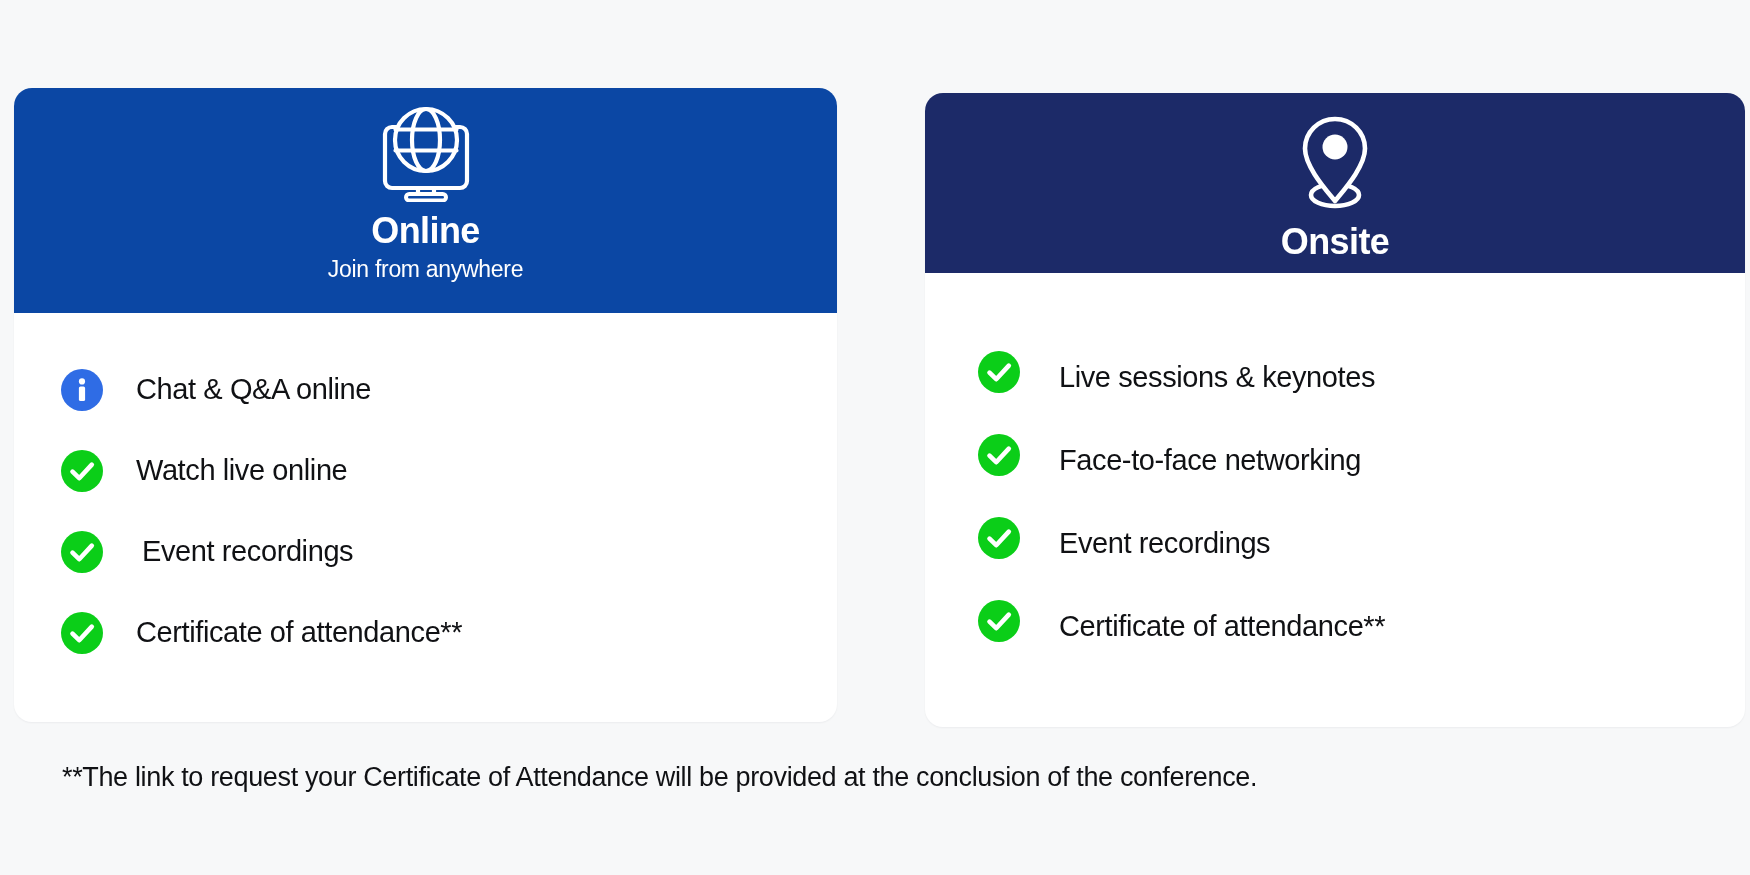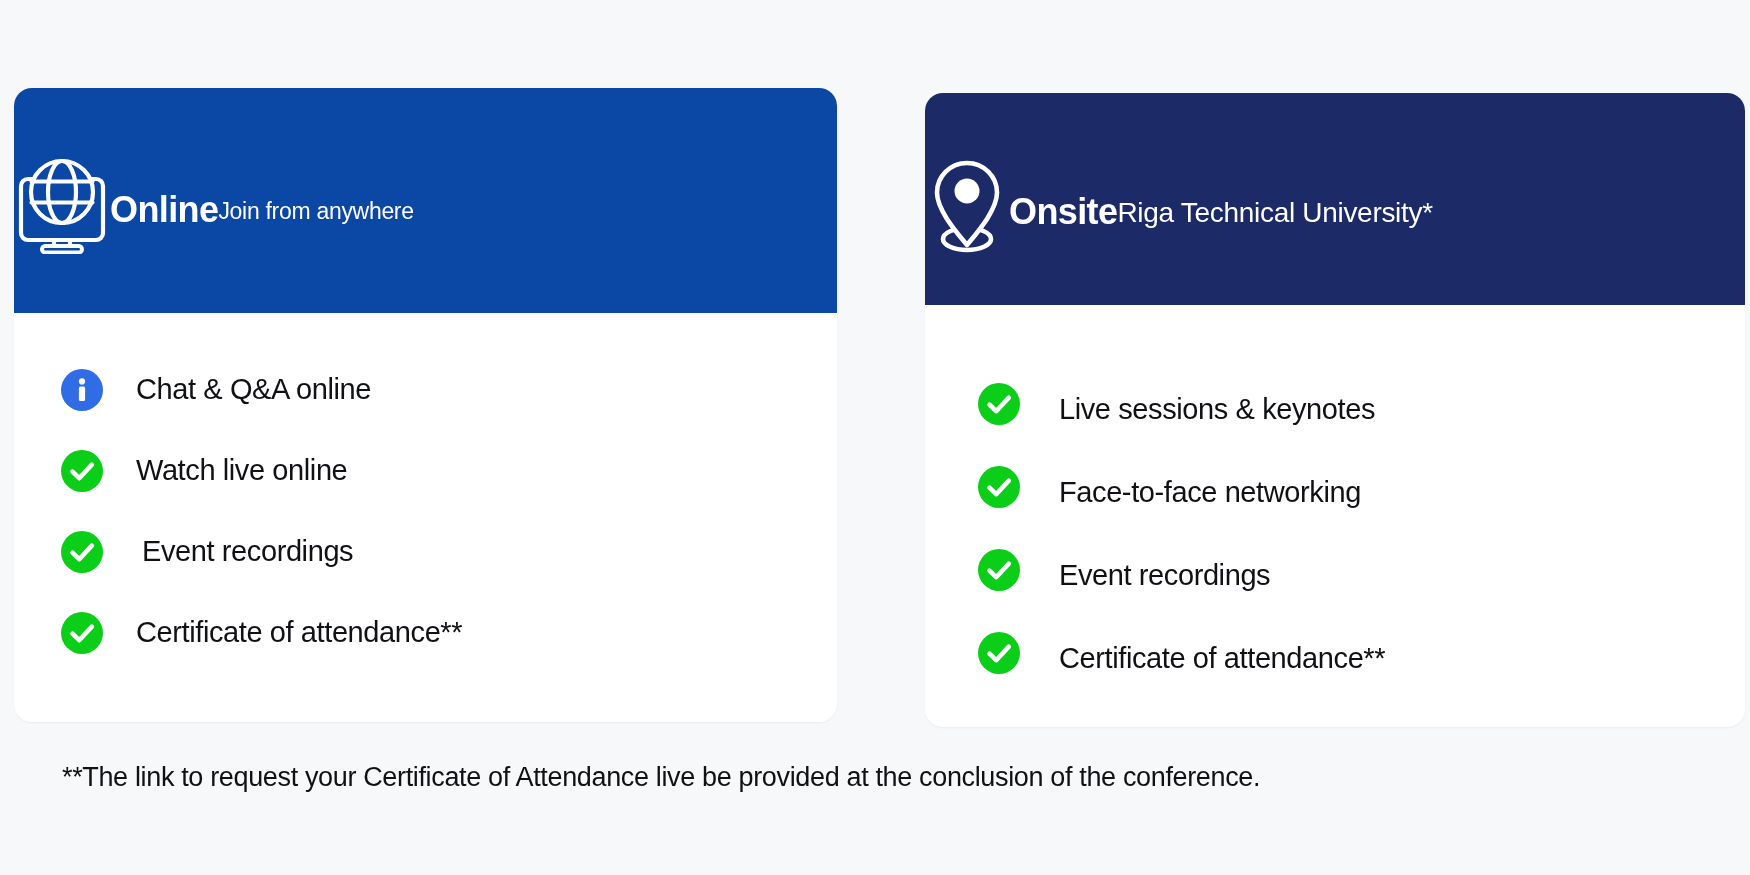--- a/index.html
+++ b/index.html
@@ -39,32 +39,32 @@
     top: 93px;
     width: 820px;
     height: 634px;
   }
 
   .card-header {
     position: relative;
     width: 100%;
     box-sizing: border-box;
     display: flex;
-    flex-direction: row;
+    flex-direction: column;
     align-items: center;
     justify-content: flex-start;
   }
   .card--online .card-header {
     background: #0b47a4;
     height: 225px;
     padding-top: 16px;
   }
   .card--onsite .card-header {
     background: #1c2a68;
-    height: 212px;
+    height: 180px;
     padding-top: 20px;
   }
 
   .header-icon {
     display: block;
   }
   .card--online .header-icon { margin-bottom: 4px; }
   .card--onsite .header-icon { margin-bottom: 2px; }
 
   .card-title {
@@ -250,15 +250,15 @@
           <svg width="44" height="44" viewBox="0 0 44 44" xmlns="http://www.w3.org/2000/svg">
             <circle cx="22" cy="22" r="21" fill="#0bce18"></circle>
             <path d="M12.5 22.6 L19.2 29.2 L31.8 15.6" stroke="#ffffff" stroke-width="4.6" fill="none" stroke-linecap="round" stroke-linejoin="round"></path>
           </svg>
         </span>
         <span class="feature-label">Certificate of attendance**</span>
       </li>
     </ul>
   </section>
 
-  <div class="footnote">**The link to request your Certificate of Attendance live be provided at the conclusion of the conference.</div>
+  <div class="footnote">**The link to request your Certificate of Attendance will be provided at the conclusion of the conference.</div>
 
 </div>
 
 </body></html>

